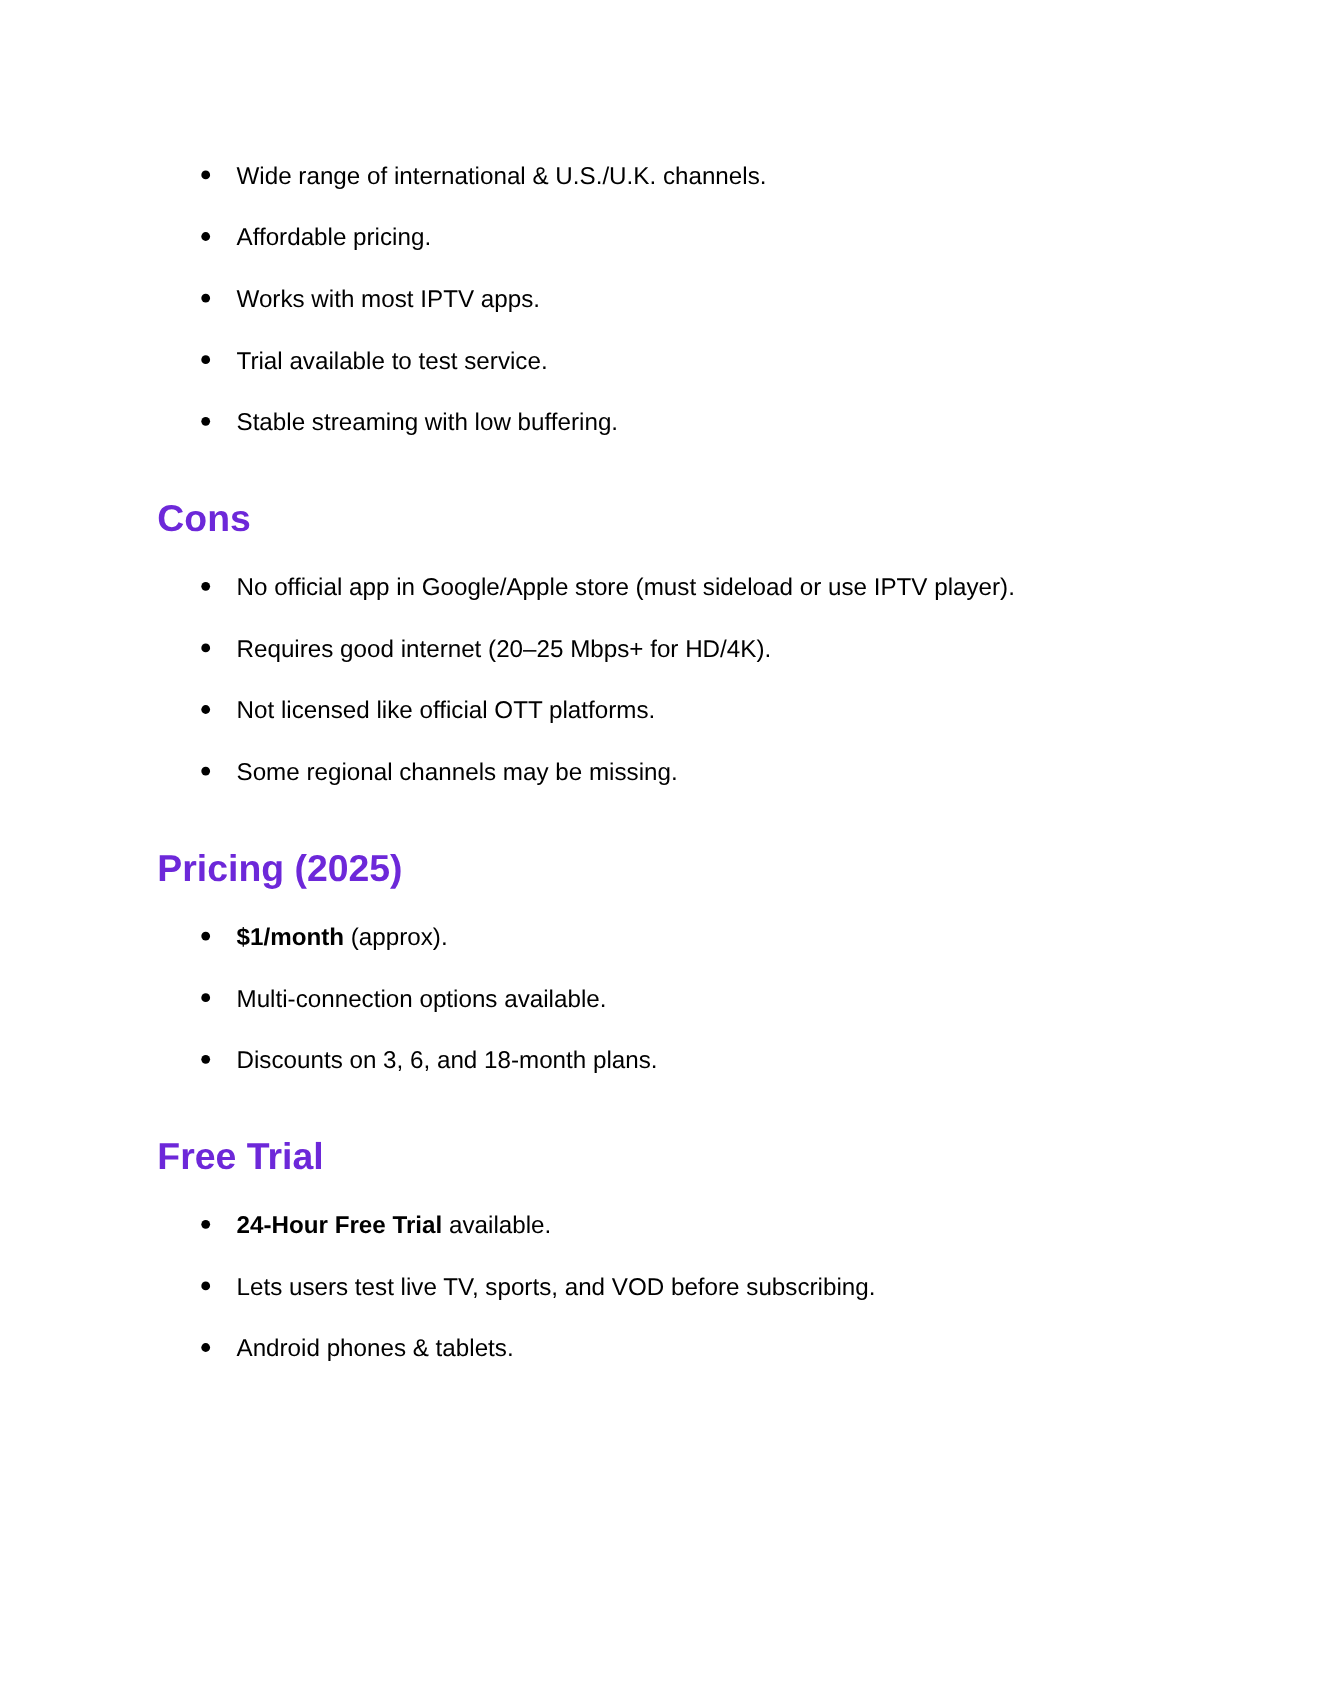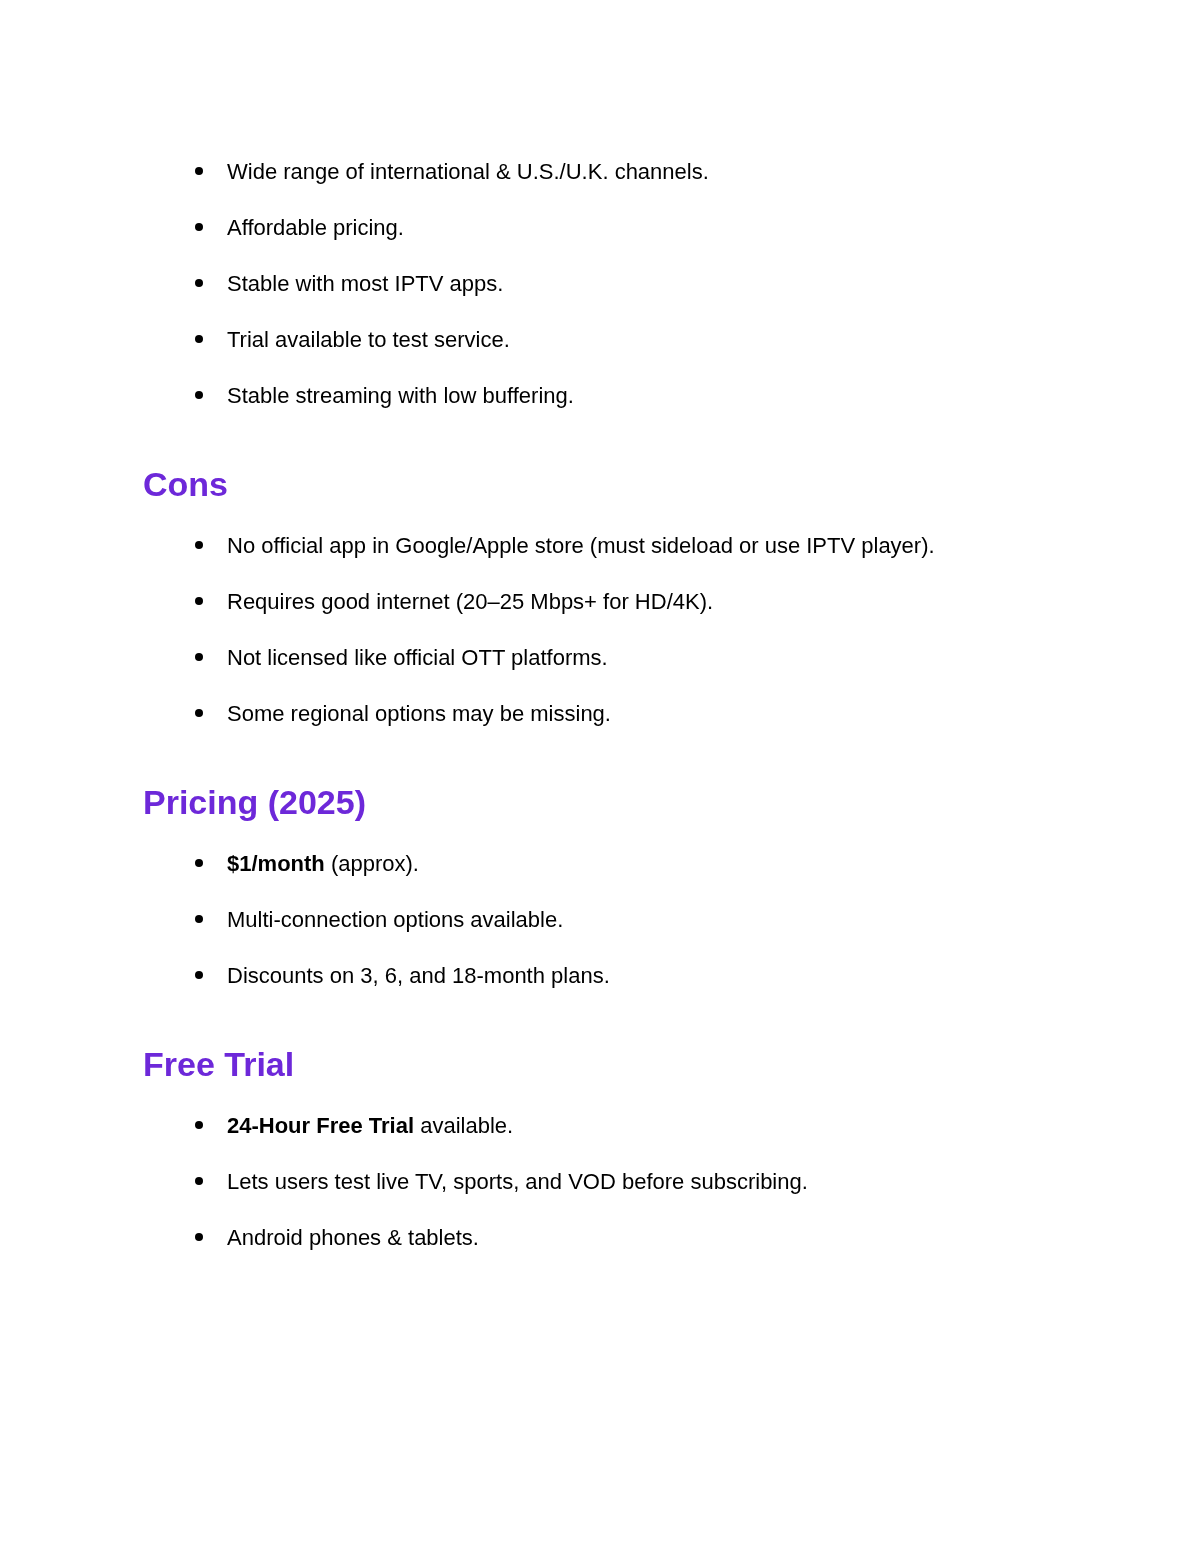--- a/index.html
+++ b/index.html
@@ -19,21 +19,21 @@
   h2.section-heading {
     font-size: 34px;
     line-height: 41px;
     font-weight: 700;
     letter-spacing: 0;
     margin: 54px 0 27px 0;
     color: #6d28d9;
   }
   ul.bullet-list {
     list-style: none;
-    margin: 16px;
+    margin: 4px;
     padding: 0;
   }
   ul.bullet-list li {
     position: relative;
     font-size: 22px;
     line-height: 28px;
     margin: 0 0 28px 0;
     padding-left: 68px;
     color: #000000;
   }
@@ -50,33 +50,33 @@
 </style>
 </head>
 <body>
 
 <div class="doc">
 
   <section>
     <ul class="bullet-list">
       <li><span class="bullet-dot"></span><span class="run-bold"></span><span>Wide range of international &amp; U.S./U.K. channels.</span></li>
       <li><span class="bullet-dot"></span><span class="run-bold"></span><span>Affordable pricing.</span></li>
-      <li><span class="bullet-dot"></span><span class="run-bold"></span><span>Stable with most IPTV apps.</span></li>
+      <li><span class="bullet-dot"></span><span class="run-bold"></span><span>Works with most IPTV apps.</span></li>
       <li><span class="bullet-dot"></span><span class="run-bold"></span><span>Trial available to test service.</span></li>
       <li><span class="bullet-dot"></span><span class="run-bold"></span><span>Stable streaming with low buffering.</span></li>
     </ul>
   </section>
 
   <section>
     <h2 class="section-heading">Cons</h2>
     <ul class="bullet-list">
       <li><span class="bullet-dot"></span><span class="run-bold"></span><span>No official app in Google/Apple store (must sideload or use IPTV player).</span></li>
       <li><span class="bullet-dot"></span><span class="run-bold"></span><span>Requires good internet (20–25 Mbps+ for HD/4K).</span></li>
       <li><span class="bullet-dot"></span><span class="run-bold"></span><span>Not licensed like official OTT platforms.</span></li>
-      <li><span class="bullet-dot"></span><span class="run-bold"></span><span>Some regional options may be missing.</span></li>
+      <li><span class="bullet-dot"></span><span class="run-bold"></span><span>Some regional channels may be missing.</span></li>
     </ul>
   </section>
 
   <section>
     <h2 class="section-heading">Pricing (2025)</h2>
     <ul class="bullet-list">
       <li><span class="bullet-dot"></span><span class="run-bold">$1/month</span><span> (approx).</span></li>
       <li><span class="bullet-dot"></span><span class="run-bold"></span><span>Multi-connection options available.</span></li>
       <li><span class="bullet-dot"></span><span class="run-bold"></span><span>Discounts on 3, 6, and 18-month plans.</span></li>
     </ul>

